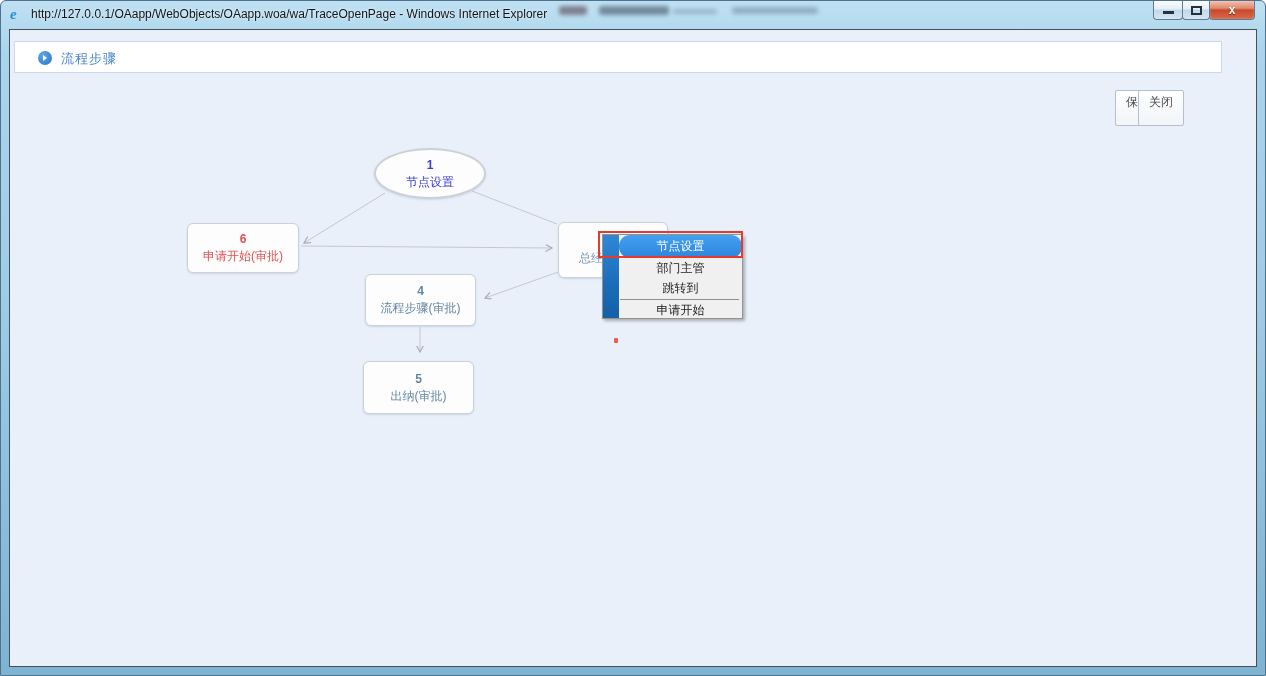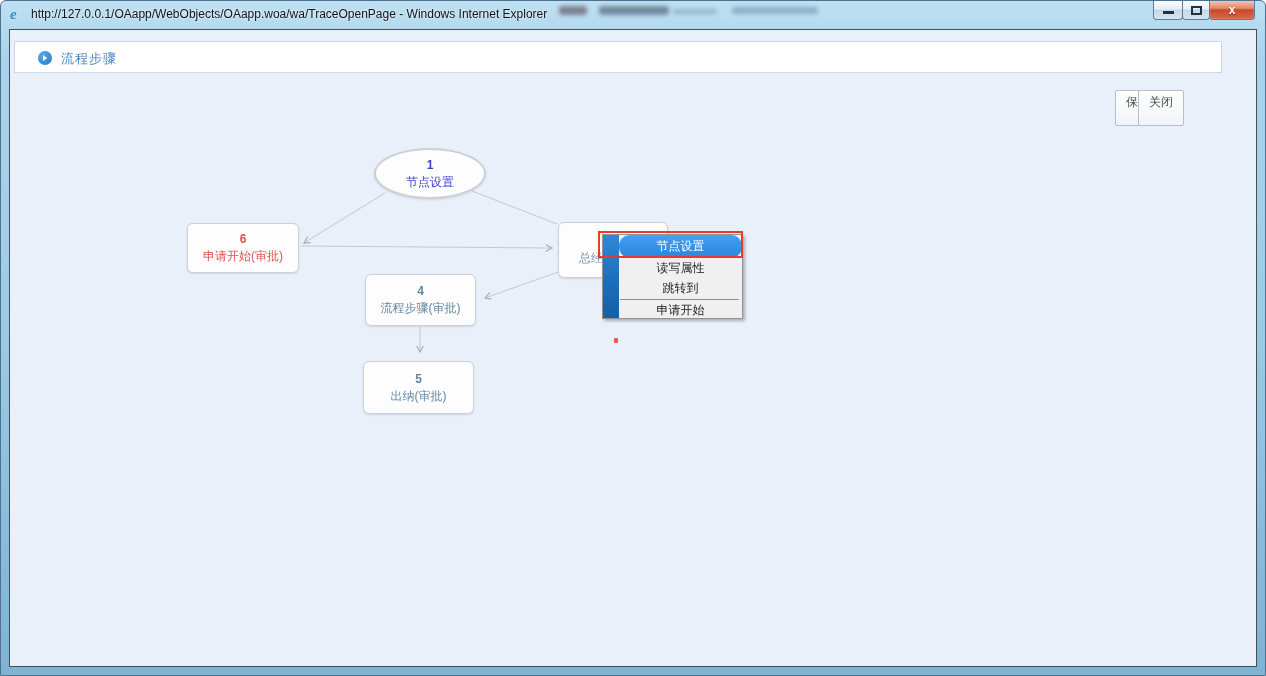--- a/index.html
+++ b/index.html
@@ -150,21 +150,21 @@
       <div class="num">5</div>
       <div>出纳(审批)</div>
     </div>
 
     <div class="red-dot"></div>
 
     <div class="ctx-menu">
       <div class="ctx-gutter"></div>
       <div class="ctx-items">
         <div class="ctx-item hl">节点设置</div>
-        <div class="ctx-item">读写属性</div>
+        <div class="ctx-item">部门主管</div>
         <div class="ctx-item">跳转到</div>
         <div class="ctx-sep"></div>
         <div class="ctx-item">申请开始</div>
       </div>
     </div>
 
     <div class="red-rect"></div>
 
   </div>
 </div>

